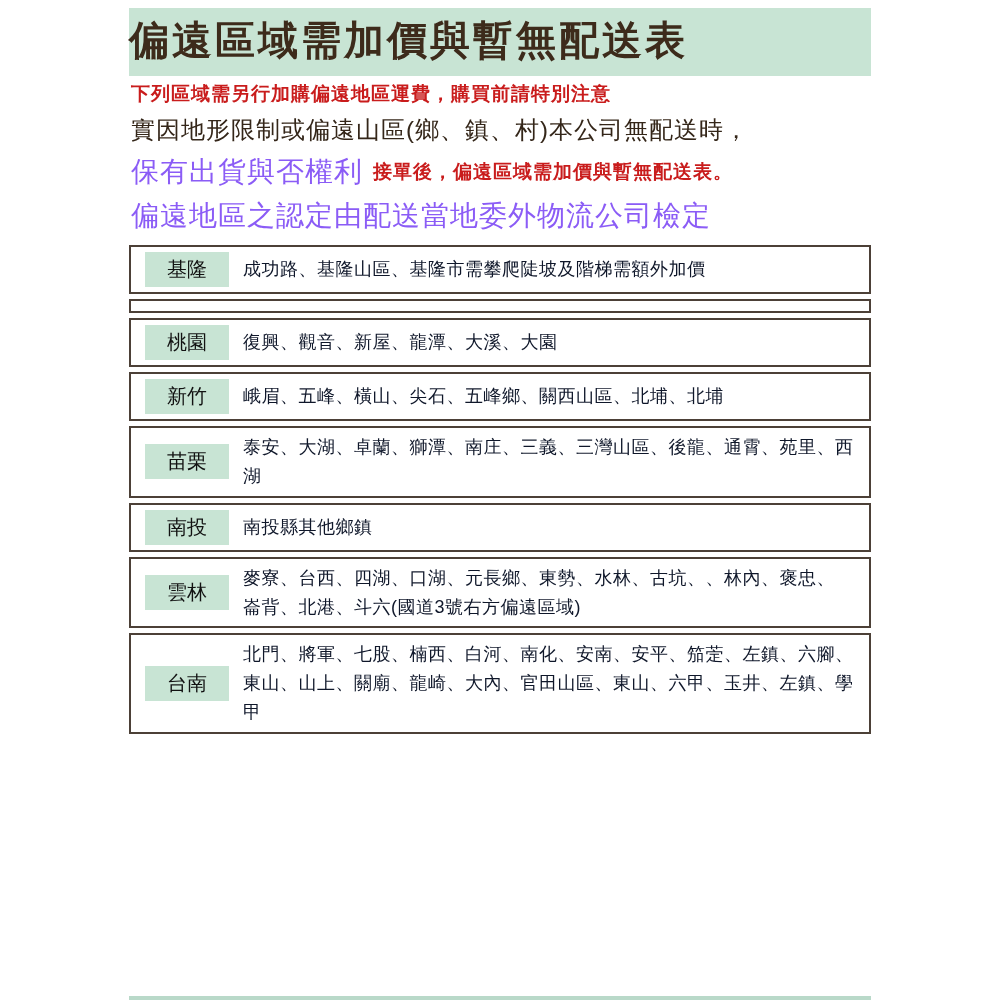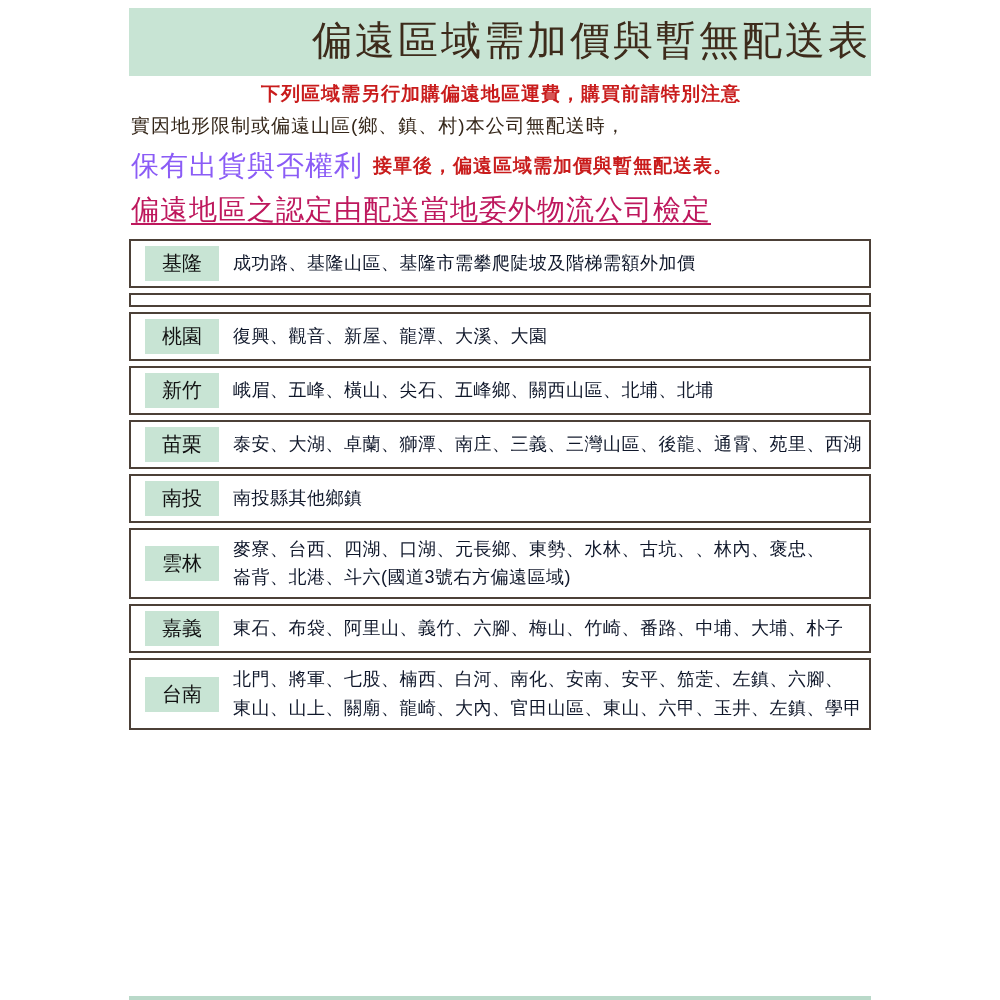--- a/index.html
+++ b/index.html
@@ -10,76 +10,74 @@
     font-family:"Liberation Sans", sans-serif;
     overflow:hidden;
   }
   .content {
     position:absolute; left:129px; top:8px; width:742px;
   }
   .title-bar {
     background:#c8e4d4;
     color:#3d2b1b;
     font-size:40px;
-    font-weight:normal;
-    text-align:right;
+    font-weight:bold;
+    text-align:left;
     letter-spacing:3px;
     padding:5px 0 8px 0;
   }
   .red-notice {
     color:#c91c1c;
     font-family:"Liberation Serif", serif;
     font-weight:bold;
     font-size:19px;
     margin:5px 0 0 2px;
     letter-spacing:1px;
-    text-align:center;
   }
   .policy-line {
     color:#342619;
-    font-size:19px;
+    font-size:24px;
     margin:7px 0 0 2px;
     letter-spacing:1px;
     line-height:1.3;
   }
   .policy-line2 {
     display:flex; align-items:center;
     margin:8px 0 0 2px;
   }
   .policy-main {
     color:#8b5cf6; font-size:28px; letter-spacing:1px;
   }
   .policy-note {
     color:#c91c1c;
     font-family:"Liberation Serif", serif;
     font-weight:bold;
     font-size:19px;
     margin-left:10px;
     letter-spacing:1px;
   }
   .blue-line {
-    color:#be185d;
+    color:#8b5cf6;
     font-size:28px;
     letter-spacing:1px;
-    text-decoration:underline;
     text-underline-offset:4px;
     margin:6px 0 10px 2px;
   }
   .rtable { width:100%; }
   .row {
     display:flex;
     align-items:center;
     border:2px solid #4c4037;
     background:#ffffff;
     margin-bottom:5px;
     padding:5px 6px 5px 14px;
     box-sizing:border-box;
   }
   .labels {
-    width:74px; flex:none;
+    width:84px; flex:none;
     display:flex; flex-direction:column; gap:6px;
     margin-right:14px;
   }
   .label {
     background:#c8e4d4;
     color:#121212;
     text-align:center;
     font-size:20px;
     padding:4px 2px;
   }
@@ -158,26 +156,20 @@
       </div>
 
       <div class="row">
         <div class="labels">
           <span class="label">雲林</span>
         </div>
         <div class="areas">麥寮、台西、四湖、口湖、元長鄉、東勢、水林、古坑、、林內、褒忠、
 崙背、北港、斗六(國道3號右方偏遠區域)</div>
       </div>
 
-      <div class="row">
-        <div class="labels">
-          <span class="label">嘉義</span>
-        </div>
-        <div class="areas">東石、布袋、阿里山、義竹、六腳、梅山、竹崎、番路、中埔、大埔、朴子</div>
-      </div>
 
       <div class="row">
         <div class="labels">
           <span class="label">台南</span>
         </div>
         <div class="areas">北門、將軍、七股、楠西、白河、南化、安南、安平、笳萣、左鎮、六腳、
 東山、山上、關廟、龍崎、大內、官田山區、東山、六甲、玉井、左鎮、學甲</div>
       </div>
 
     </div>

